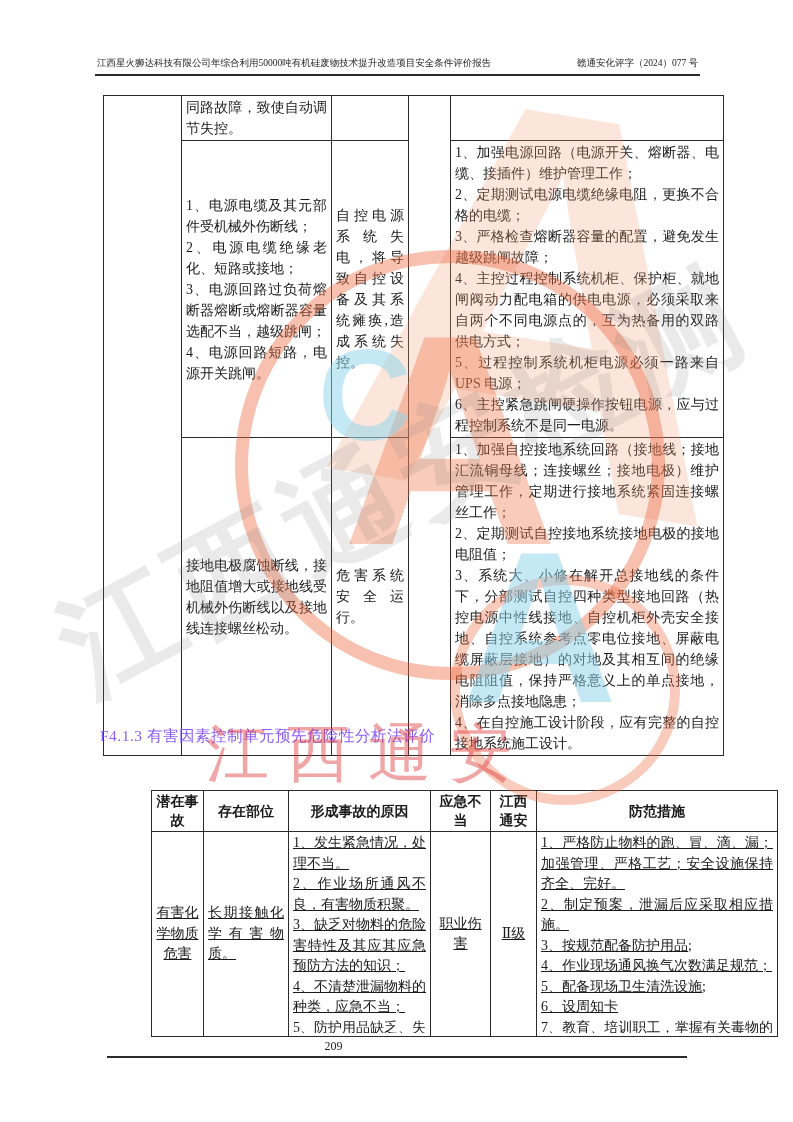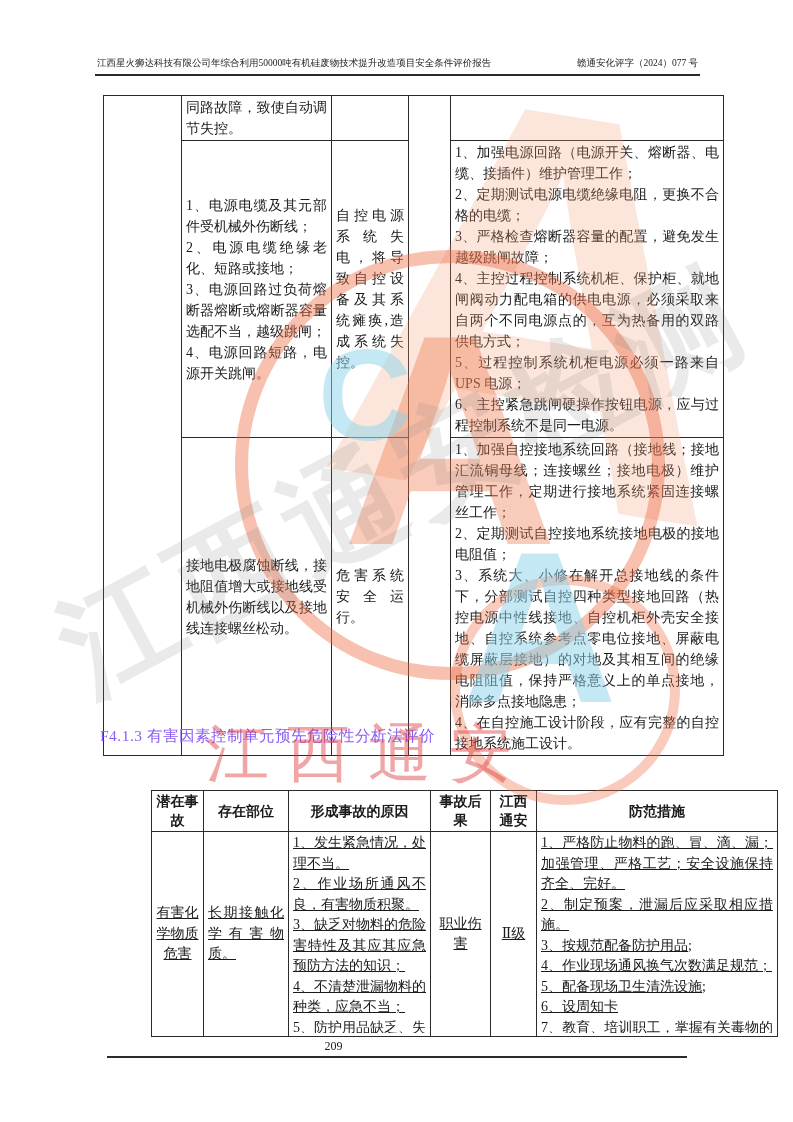--- a/index.html
+++ b/index.html
@@ -158,21 +158,21 @@
         <col style="width:142px">
       <col style="width:60px">
         <col style="width:46px">
         <col style="width:241px">
     </colgroup>
     <thead>
       <tr style="height:40px">
         <th>潜在事故</th>
         <th>存在部位</th>
         <th>形成事故的原因</th>
-        <th>事故后果</th>
+        <th>应急不当</th>
         <th>江西通安</th>
         <th>防范措施</th>
       </tr>
     </thead>
     <tbody>
       <tr style="height:205px">
         <td class="ctr">
           <div class="clip205">有害化学物质危害</div>
         </td>
         <td>

